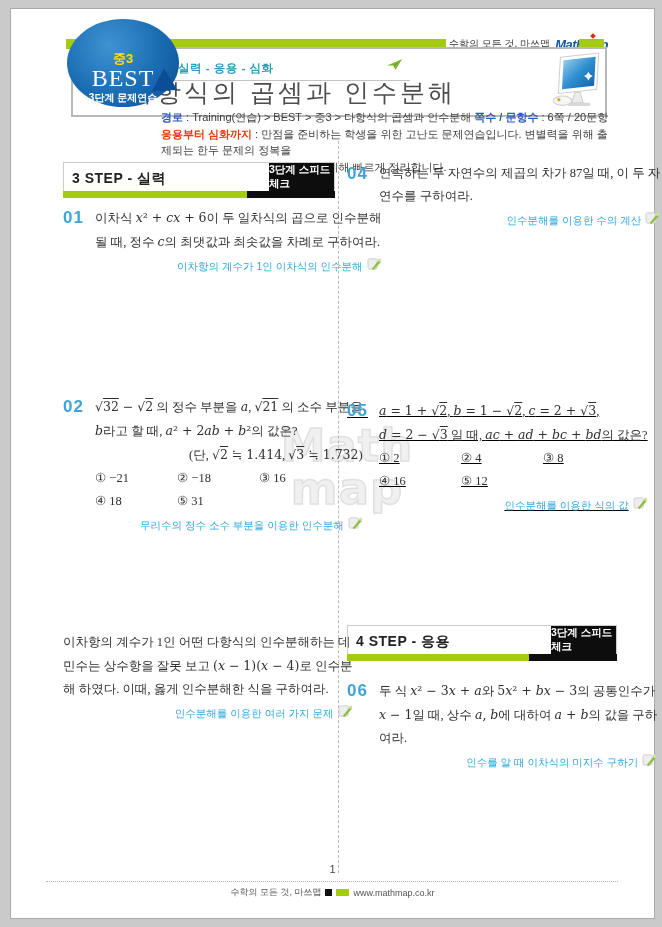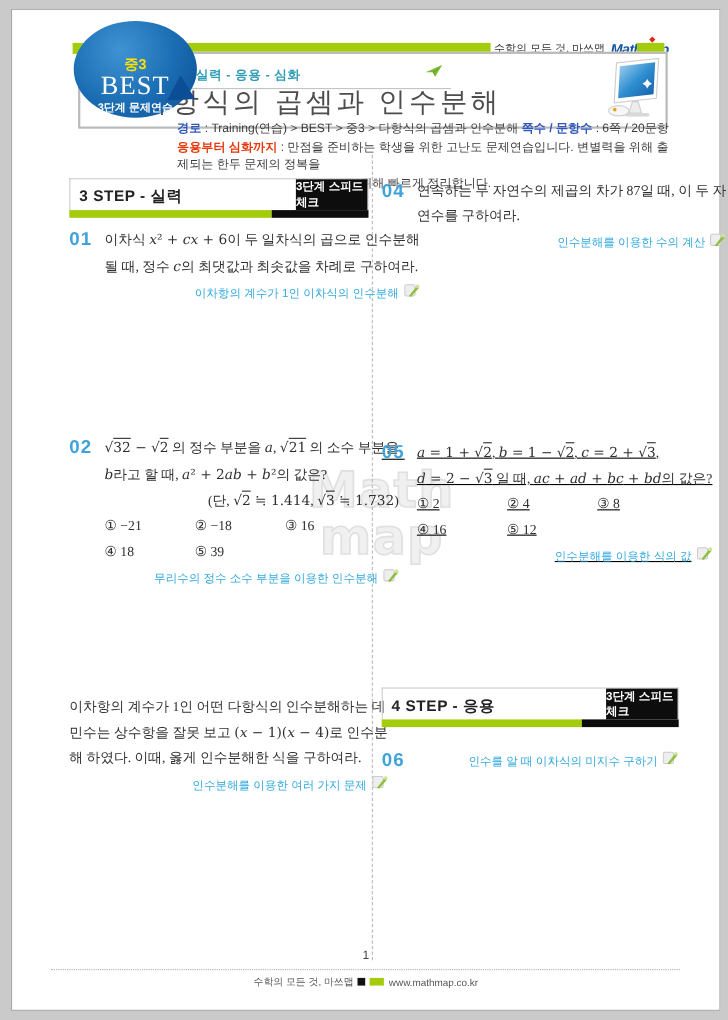--- a/index.html
+++ b/index.html
@@ -175,21 +175,21 @@
         </div>
       <div class="pnote">(단, <span class="math">√<span class="ovl">2</span> ≒ 1.414</span>, <span class="math">√<span class="ovl">3</span> ≒ 1.732</span>)</div>
       <div>
           <div class="optrow">
             <span class="opt">① −21</span>
             <span class="opt">② −18</span>
             <span class="opt">③ 16</span>
           </div>
           <div class="optrow">
             <span class="opt">④ 18</span>
-            <span class="opt">⑤ 39</span>
+            <span class="opt">⑤ 31</span>
           </div>
         </div>
       <div class="ptag">
         <span>무리수의 정수 소수 부분을 이용한 인수분해</span>
         <span><svg width="15" height="13" viewBox="0 0 16 14">
               <rect x="1" y="2" width="10" height="11" rx="1.5" fill="#eeeeee" stroke="#cccccc"></rect>
               <path d="M5 13 L13 3 L15 5 L7 14z" fill="#8fbf3f"></path>
               <circle cx="13.5" cy="3.5" r="1.8" fill="#cfe49a"></circle>
             </svg></span>
       </div>
@@ -268,20 +268,25 @@
     </div>
     <div class="step-bar">
         <span class="bar-green"></span>
         <span class="bar-black"></span>
       </div>
   </div>
 
   <div class="problem" style="left:336px;top:670px;width:270px;">
     <span class="pnum">06</span>
     <div class="pbody">
+      <div>
+          <div class="tline">두 식 <span class="math"><i>x</i>² − 3<i>x</i> + <i>a</i></span>와 <span class="math">5<i>x</i>² + <i>bx</i> − 3</span>의 공통인수가</div>
+          <div class="tline"><span class="math"><i>x</i> − 1</span>일 때, 상수 <span class="math"><i>a</i>, <i>b</i></span>에 대하여 <span class="math"><i>a</i> + <i>b</i></span>의 값을 구하</div>
+          <div class="tline">여라.</div>
+        </div>
       <div class="ptag">
         <span>인수를 알 때 이차식의 미지수 구하기</span>
         <span><svg width="15" height="13" viewBox="0 0 16 14">
               <rect x="1" y="2" width="10" height="11" rx="1.5" fill="#eeeeee" stroke="#cccccc"></rect>
               <path d="M5 13 L13 3 L15 5 L7 14z" fill="#8fbf3f"></path>
               <circle cx="13.5" cy="3.5" r="1.8" fill="#cfe49a"></circle>
             </svg></span>
       </div>
     </div>
   </div>

